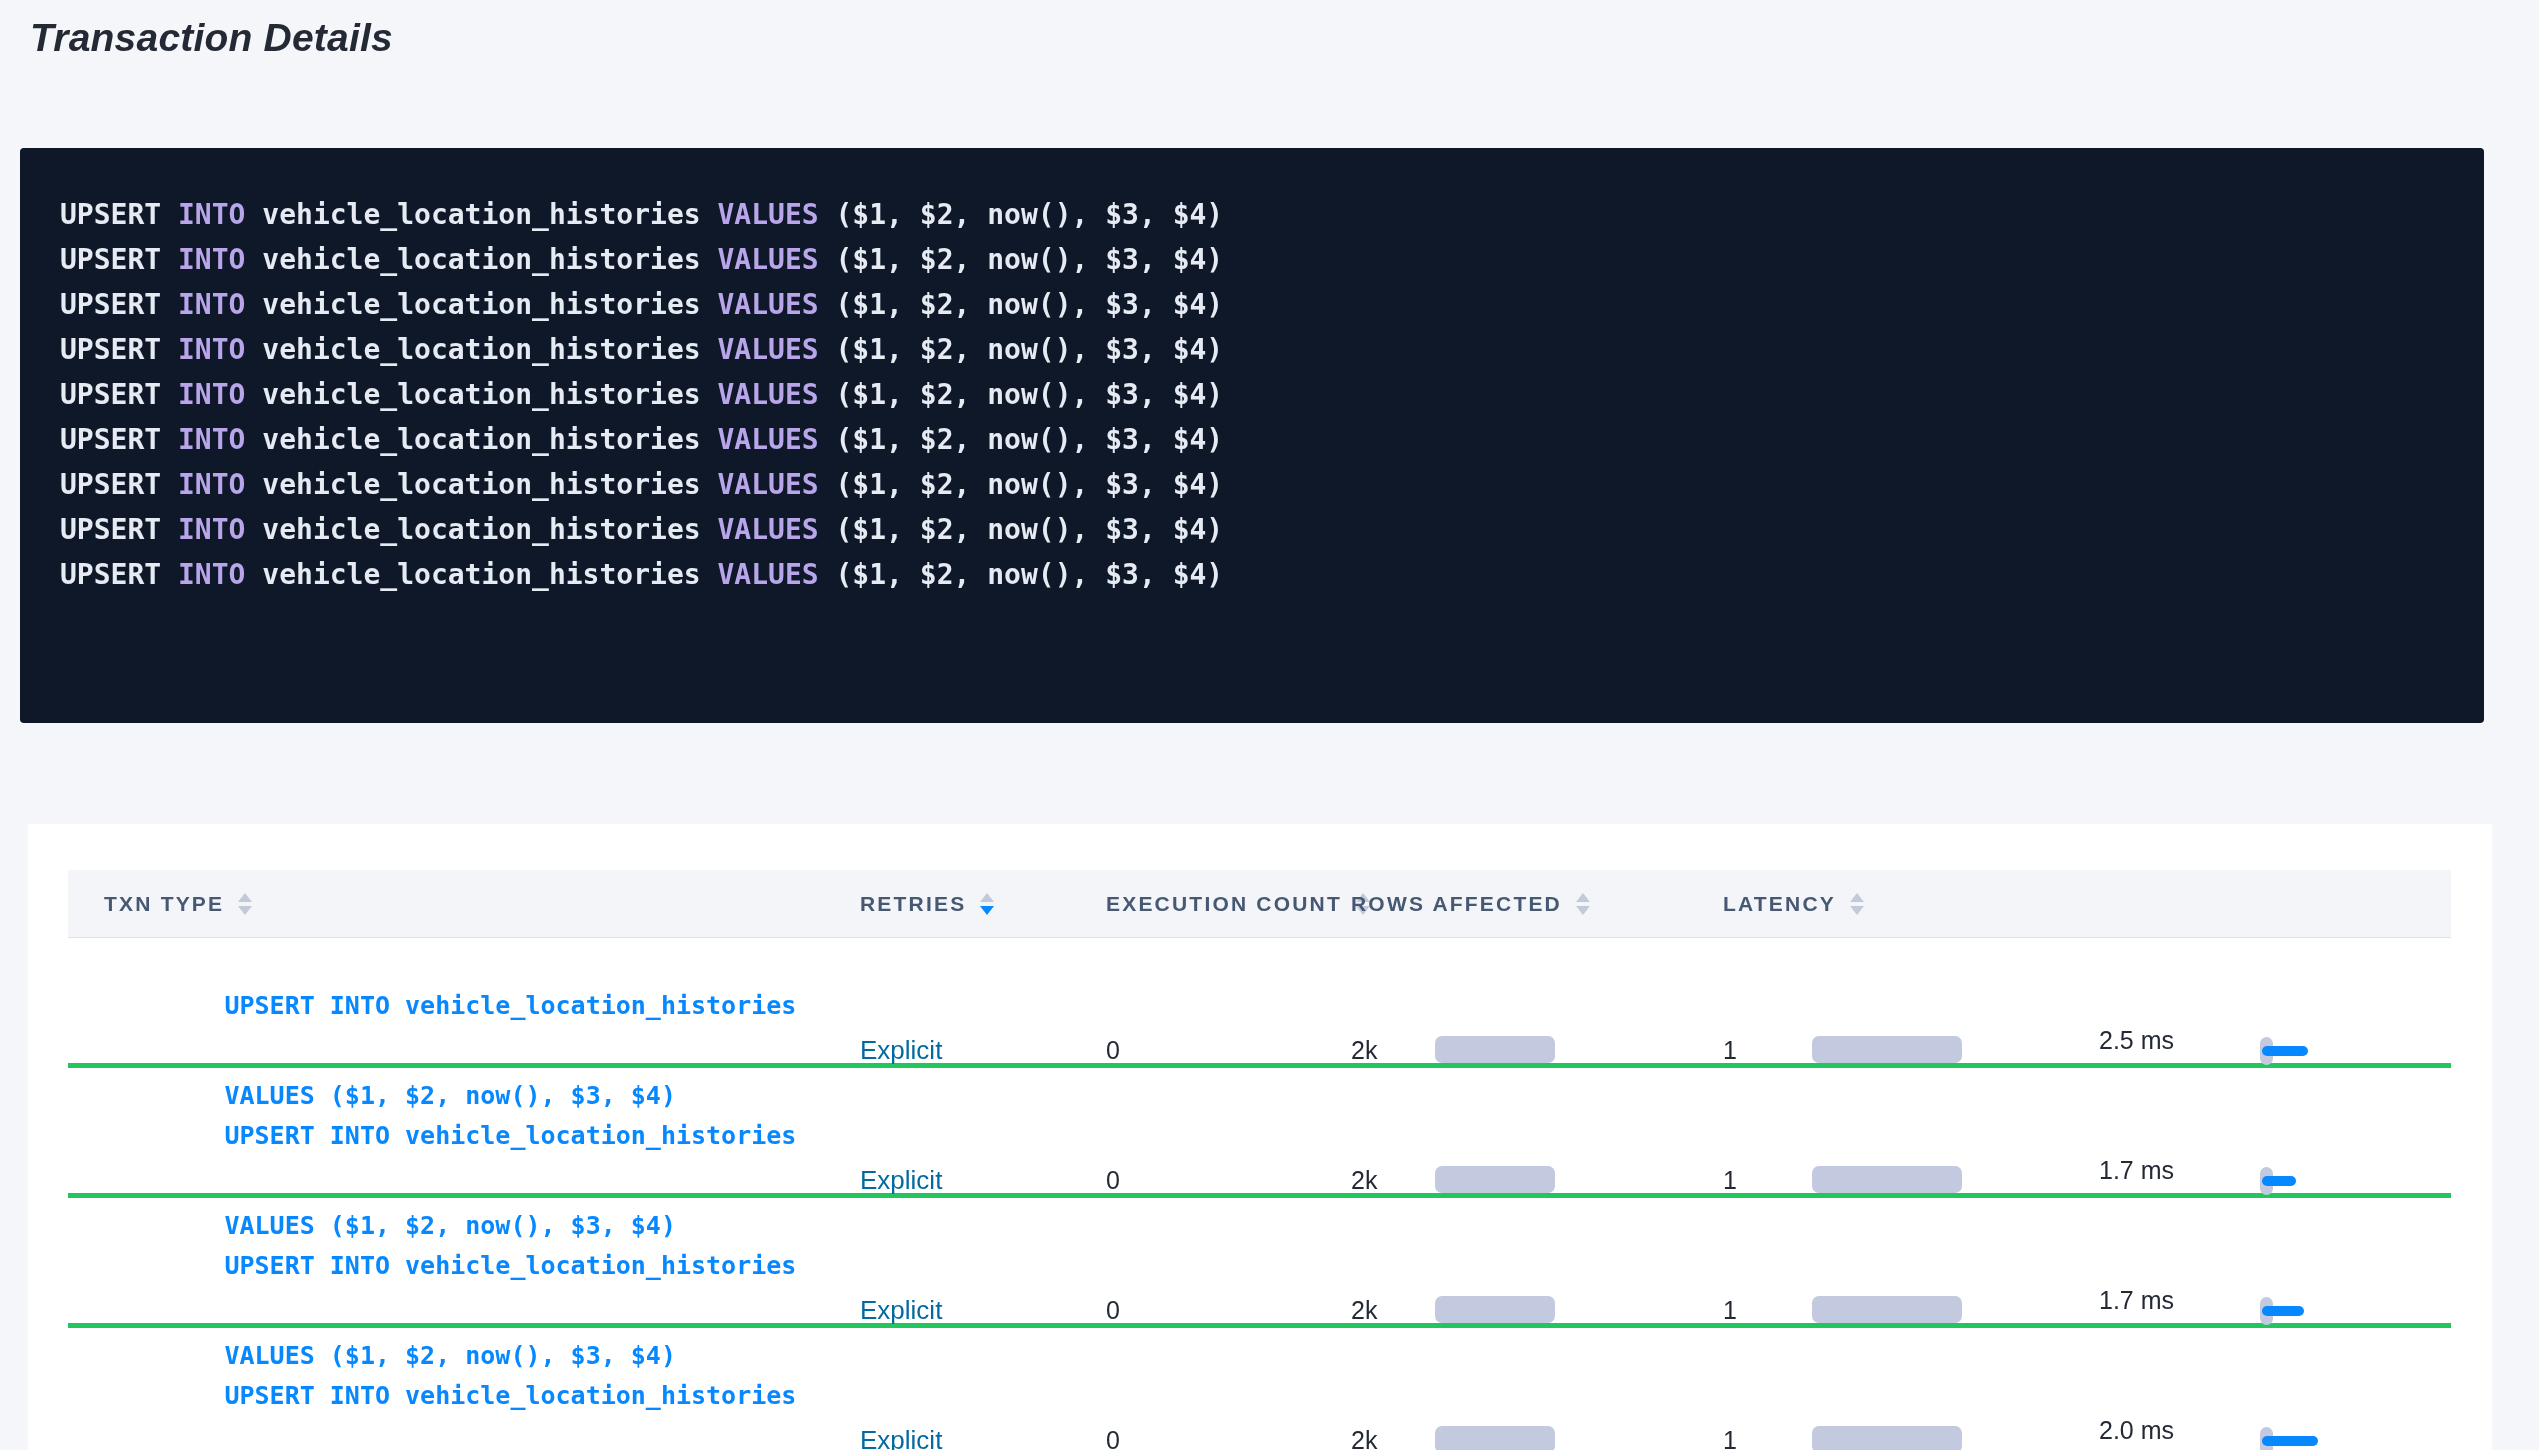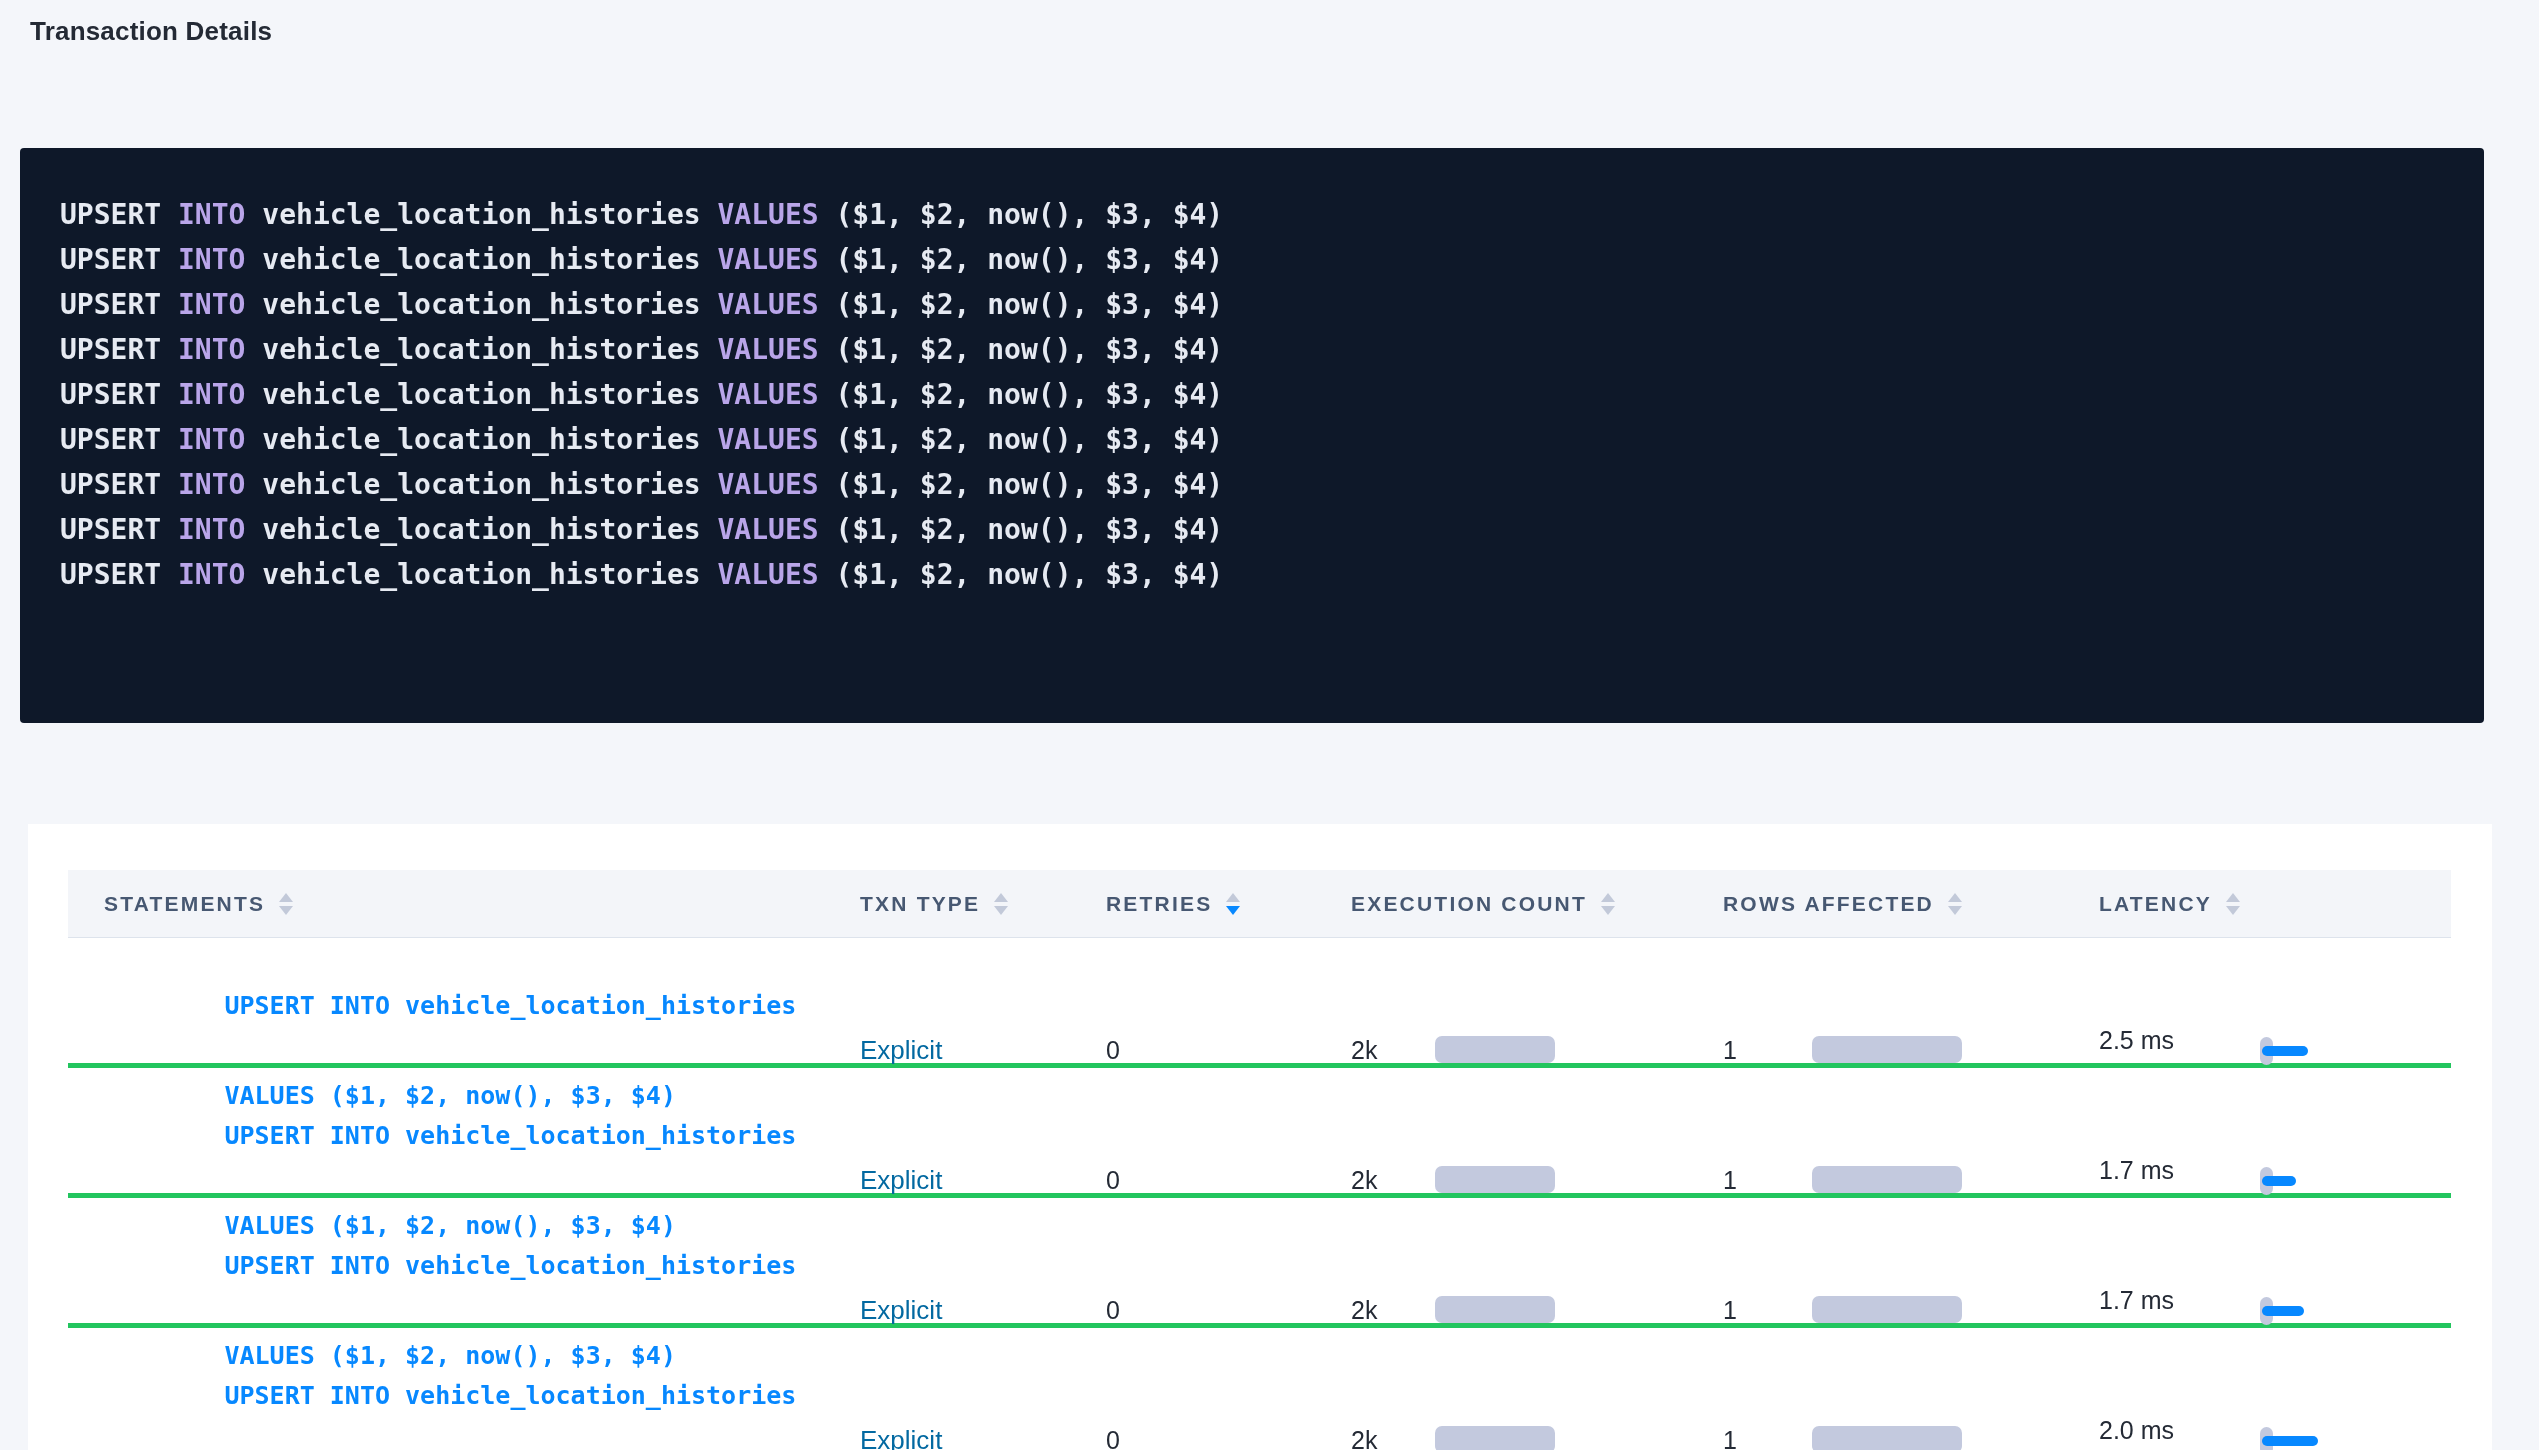--- a/index.html
+++ b/index.html
@@ -6,22 +6,23 @@
   html,body { width:2539px; height:1450px; overflow:hidden; }
   body {
     background:#f4f6fa;
     font-family:"Liberation Sans", sans-serif;
     color:#242a35;
   }
   .page { position:relative; width:2539px; height:1450px; }
 
   .page-title {
     position:absolute; left:30px; top:16px;
-    font-size:26px; font-weight:600; color:#242a35;
+    font-size:39px; font-weight:600; color:#242a35;
     letter-spacing:0.2px;
+    font-style:italic;
   }
 
   
   .code-block {
     position:absolute; left:20px; top:148px;
     width:2464px; height:575px;
     background:#0e1829;
     border-radius:4px;
     padding:44px 40px;
     overflow:hidden;
@@ -134,27 +135,20 @@
       <div class="code-line"><span class="tok-plain">UPSERT</span> <span class="tok-kw">INTO</span> <span class="tok-plain">vehicle_location_histories</span> <span class="tok-kw">VALUES</span> <span class="tok-plain">($1, $2, now(), $3, $4)</span></div>
       <div class="code-line"><span class="tok-plain">UPSERT</span> <span class="tok-kw">INTO</span> <span class="tok-plain">vehicle_location_histories</span> <span class="tok-kw">VALUES</span> <span class="tok-plain">($1, $2, now(), $3, $4)</span></div>
       <div class="code-line"><span class="tok-plain">UPSERT</span> <span class="tok-kw">INTO</span> <span class="tok-plain">vehicle_location_histories</span> <span class="tok-kw">VALUES</span> <span class="tok-plain">($1, $2, now(), $3, $4)</span></div>
     </div>
 
 
   <div class="card">
     <div class="tbl">
       <div class="tbl-header" id="tbl-header">
           <div class="hcell">
-            <span class="hlabel">STATEMENTS</span>
-            <span class="sort">
-              <span class="arr arr-up"></span>
-              <span class="arr arr-down"></span>
-            </span>
-          </div>
-          <div class="hcell">
             <span class="hlabel">TXN TYPE</span>
             <span class="sort">
               <span class="arr arr-up"></span>
               <span class="arr arr-down"></span>
             </span>
           </div>
           <div class="hcell">
             <span class="hlabel">RETRIES</span>
             <span class="sort">
               <span class="arr arr-up"></span>

